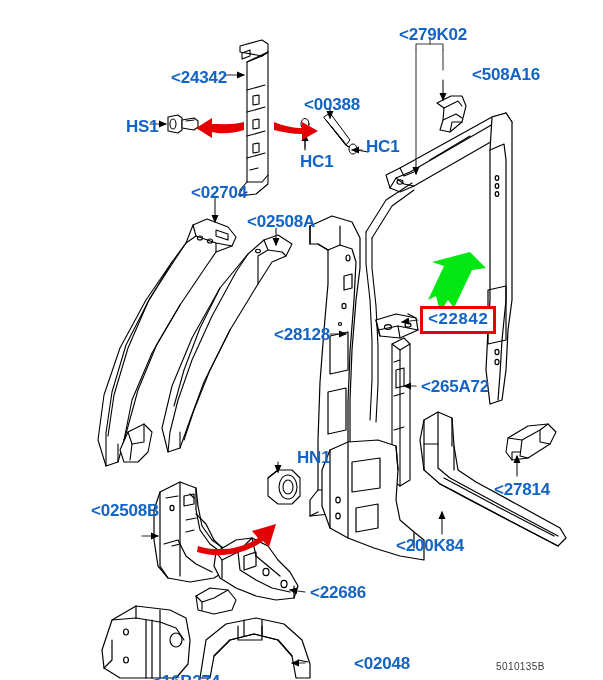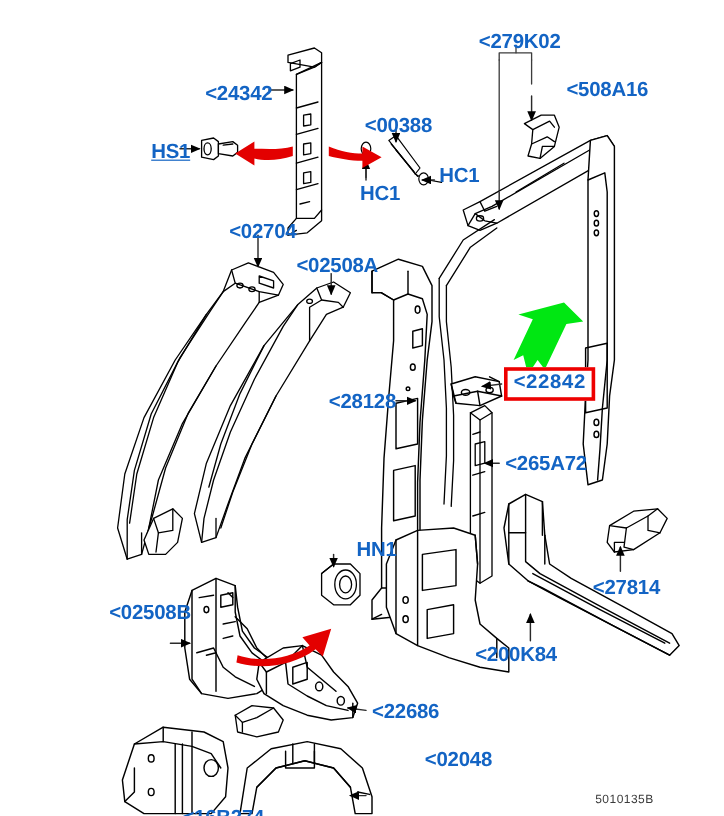--- a/index.html
+++ b/index.html
@@ -352,21 +352,21 @@
       </g>
     </g>
 
     <g stroke="none" fill="#00e712">
       <path d="M479 249 L470 247 L452 290 L441 281 L442 307 L465 300 L454 292 L472 254 Z" opacity="0"></path>
     </g>
   </svg>
 
   <div class="callout-label" style="left:171px; top:69px;">&lt;24342</div>
 
-  <div class="callout-label" style="left:126px; top:118px;text-decoration:underline;">HS1</div>
+  <div class="callout-label" style="left:126px; top:118px;">HS1</div>
 
   <div class="callout-label" style="left:304px; top:96px;">&lt;00388</div>
 
   <div class="callout-label" style="left:300px; top:153px;">HC1</div>
 
   <div class="callout-label" style="left:366px; top:138px;">HC1</div>
 
   <div class="callout-label" style="left:399px; top:26px;">&lt;279K02</div>
 
   <div class="callout-label" style="left:428px; top:66px;margin-left:44px;">&lt;508A16</div>
@@ -384,19 +384,19 @@
   <div class="callout-label" style="left:494px; top:481px;">&lt;27814</div>
 
   <div class="callout-label" style="left:396px; top:537px;">&lt;200K84</div>
 
   <div class="callout-label" style="left:265px; top:449px;padding-left:32px;">HN1</div>
 
   <div class="callout-label" style="left:65px; top:502px;margin-left:26px;">&lt;02508B</div>
 
   <div class="callout-label" style="left:310px; top:584px;">&lt;22686</div>
 
-  <div class="callout-label" style="left:310px; top:624px;padding-left:44px;">&lt;02048</div>
+  <div class="callout-label" style="left:310px; top:655px;padding-left:44px;">&lt;02048</div>
 
   <div class="callout-label" style="left:152px; top:673px;">&lt;16B274</div>
 
   <div class="drawing-ref" style="left:496px; top:661px;">5010135B</div>
 
 </div>
 
 </body></html>

